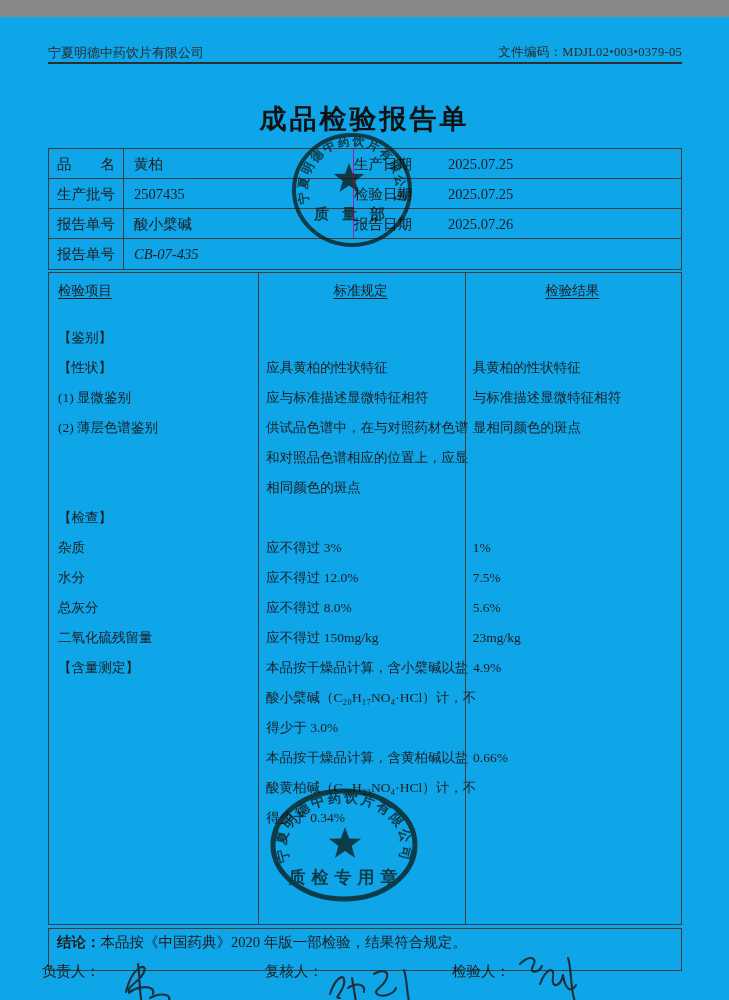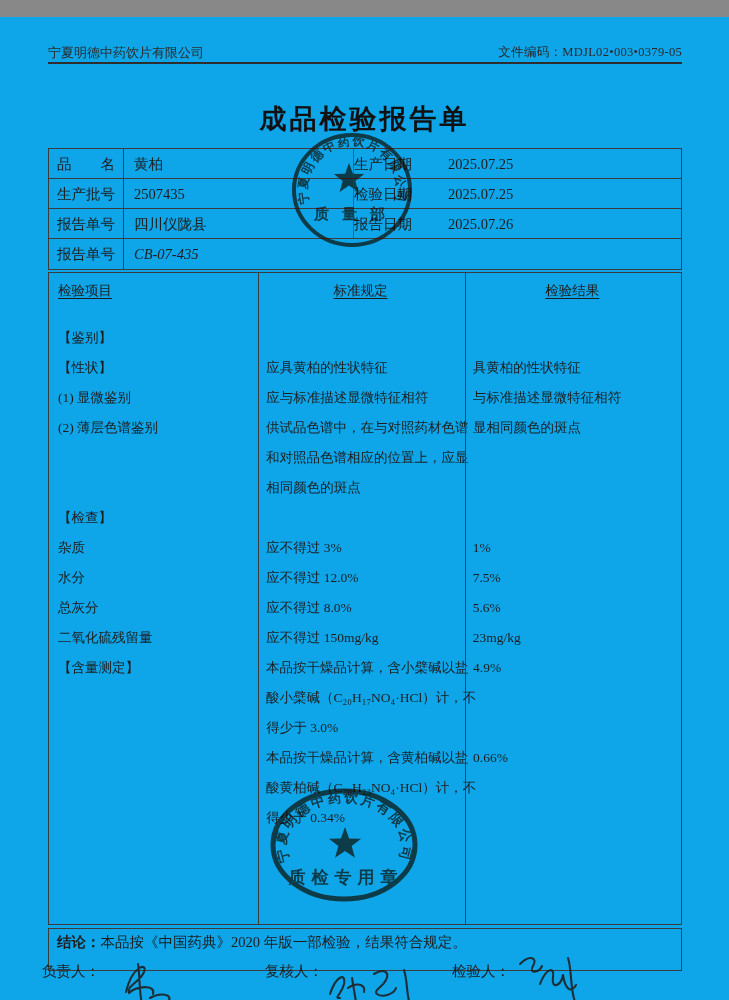--- a/index.html
+++ b/index.html
@@ -75,21 +75,21 @@
       <div class="i-val2">2025.07.25</div>
     </div>
     <div class="info-row">
       <div class="i-lab">生产批号</div>
       <div class="i-val">2507435</div>
       <div class="i-lab2">检验日期</div>
       <div class="i-val2">2025.07.25</div>
     </div>
     <div class="info-row">
       <div class="i-lab">报告单号</div>
-      <div class="i-val">四川仪陇县</div>
+      <div class="i-val">酸小檗碱</div>
       <div class="i-lab2">报告日期</div>
       <div class="i-val2">2025.07.26</div>
     </div>
     <div class="info-row">
       <div class="i-lab">报告单号</div>
       <div class="i-val-wide">CB-07-435</div>
     </div>
   </div>
 
   <div class="main-table">

